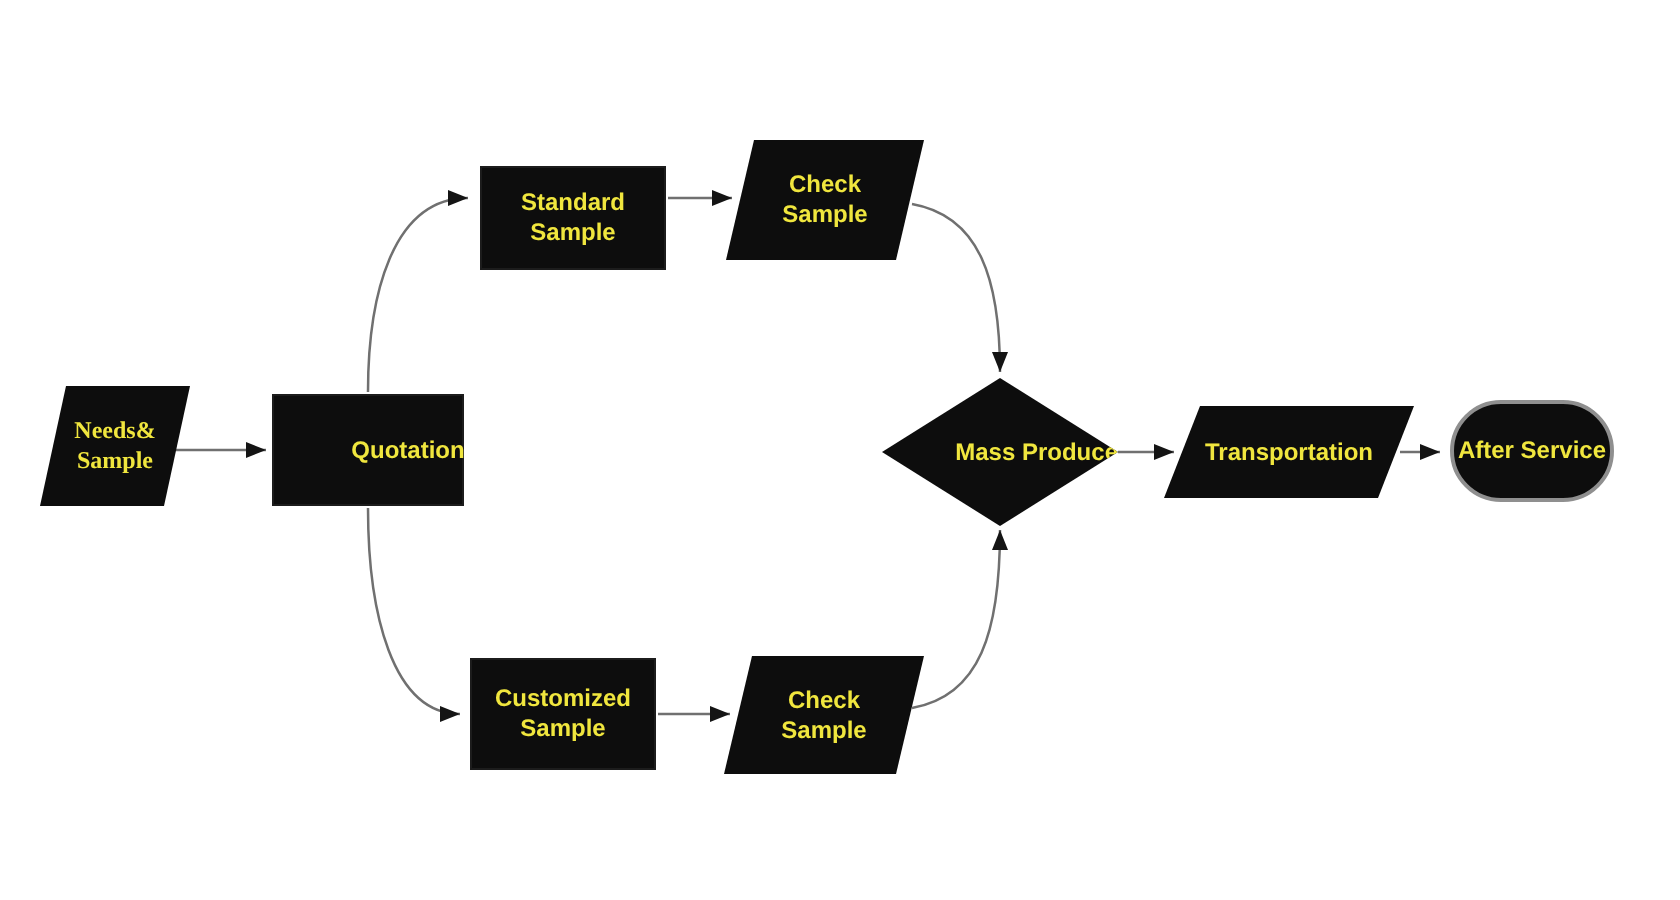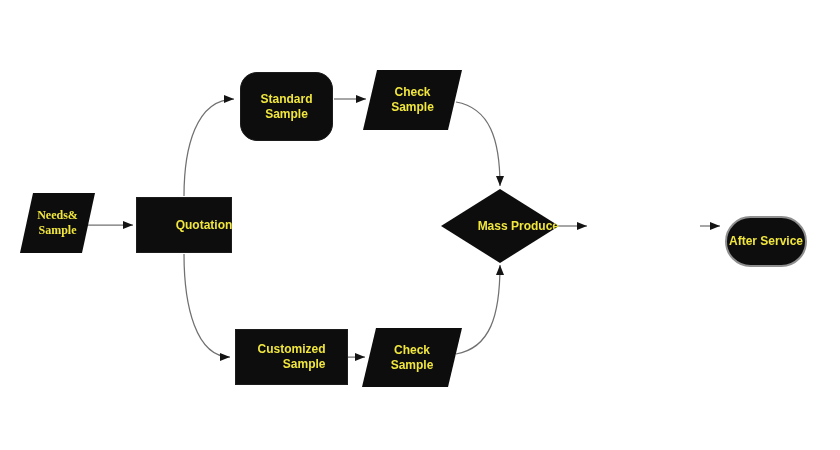--- a/index.html
+++ b/index.html
@@ -73,42 +73,45 @@
 
   <div class="node para" style="left:20px; top:193px; width:75px; height:60px;font-family:Liberation Serif, serif; --lean:13px;">
     <span class="label">Needs&amp;
 Sample</span>
   </div>
 
   <div class="node rect" style="left:136px; top:197px; width:96px; height:56px;padding-left:40px;">
     <span class="label">Quotation</span>
   </div>
 
-  <div class="node rect" style="left:240px; top:72px; width:93px; height:69px;border-radius:17px;">
+  <div class="node rect" style="left:240px; top:83px; width:93px; height:52px;">
     <span class="label">Standard
 Sample</span>
   </div>
 
   <div class="node para" style="left:363px; top:70px; width:99px; height:60px; --lean:14px;">
     <span class="label">Check
 Sample</span>
   </div>
 
-  <div class="node rect" style="left:235px; top:329px; width:113px; height:56px;text-align:right;">
+  <div class="node rect" style="left:235px; top:329px; width:93px; height:56px;">
     <span class="label">Customized
 Sample</span>
   </div>
 
   <div class="node para" style="left:362px; top:328px; width:100px; height:59px; --lean:14px;">
     <span class="label">Check
 Sample</span>
   </div>
 
   <div class="node diamond" style="left:441px; top:189px; width:118px; height:74px;">
     <span class="label">Mass Produce</span>
   </div>
 
+  <div class="node para" style="left:582px; top:203px; width:125px; height:46px; --lean:18px;">
+    <span class="label">Transportation</span>
+  </div>
 
-  <div class="node stadium" style="left:725px; top:216px; width:82px; height:51px;">
+  <div class="node stadium" style="left:725px; top:200px; width:82px; height:51px;">
     <span class="label">After Service</span>
   </div>
 
 </div>
 
 </body></html>

